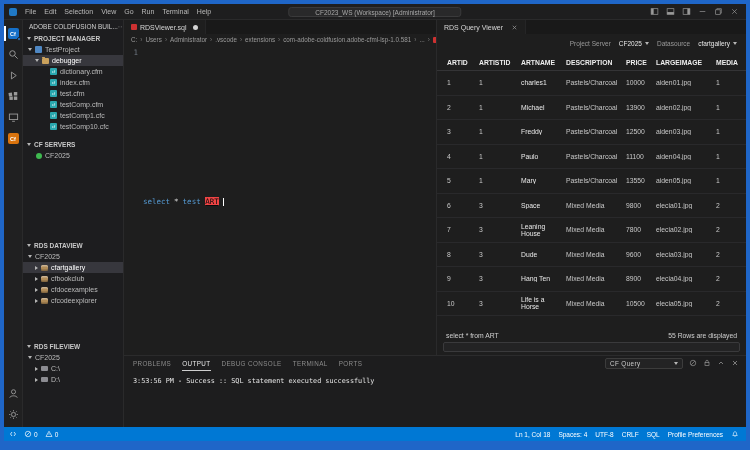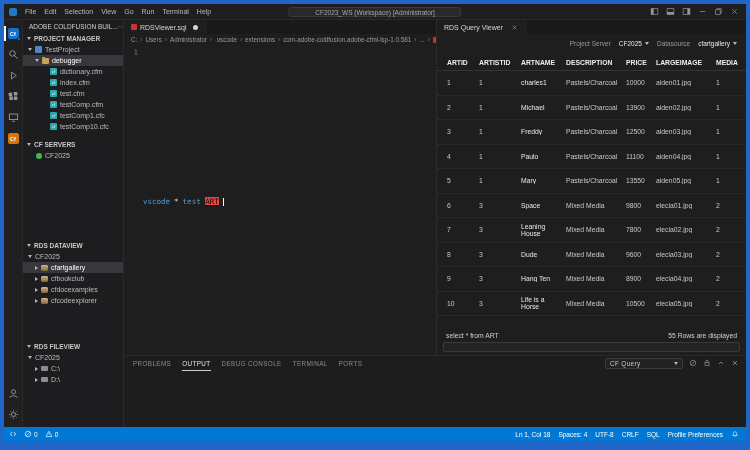--- a/index.html
+++ b/index.html
@@ -360,21 +360,21 @@
               <span class="crumb-sep">›</span>
               <span>com-adobe-coldfusion.adobe-cfml-lsp-1.0.581</span>
               <span class="crumb-sep">›</span>
               <span>...</span>
               <span class="crumb-sep">›</span>
               <span class="file-icon-red"></span>
             </div>
           <div class="code">
             <div class="gutter">1</div>
             <div class="code-line">
-              <span class="kw" style="color: rgb(86, 156, 214);">vscode</span>
+              <span class="kw" style="color: rgb(86, 156, 214);">select</span>
               <span>*</span>
               <span class="kw" style="color: rgb(86, 156, 214);">test</span>
               <span class="sel" style="background: #ef4444; text-decoration: underline;">ART</span>
               <span class="caret"></span>
             </div>
           </div>
         </div>
 
         <div class="query-group">
           <div class="tabbar">
@@ -535,20 +535,21 @@
                 </svg></span>
             <span><svg width="8" height="8" viewBox="0 0 16 16">
                   <path d="M4 10 L8 6 L12 10" fill="none" stroke="currentColor" stroke-width="1.5"></path>
                 </svg></span>
             <span><svg width="8" height="8" viewBox="0 0 16 16">
                   <line x1="4" y1="4" x2="12" y2="12" stroke="currentColor" stroke-width="1.5"></line>
                   <line x1="12" y1="4" x2="4" y2="12" stroke="currentColor" stroke-width="1.5"></line>
                 </svg></span>
           </div>
         </div>
+        <div class="panel-body">3:53:56 PM - Success :: SQL statement executed successfully</div>
       </div>
     </div>
   </div>
 
   <div class="statusbar" style="background: rgb(0, 120, 212);">
     <span class="sb-group">
         <svg width="8" height="8" viewBox="0 0 16 16">
           <path d="M6 4 L3 8 L6 12 M10 4 L13 8 L10 12" fill="none" stroke="currentColor" stroke-width="1.5"></path>
         </svg>
       </span>

